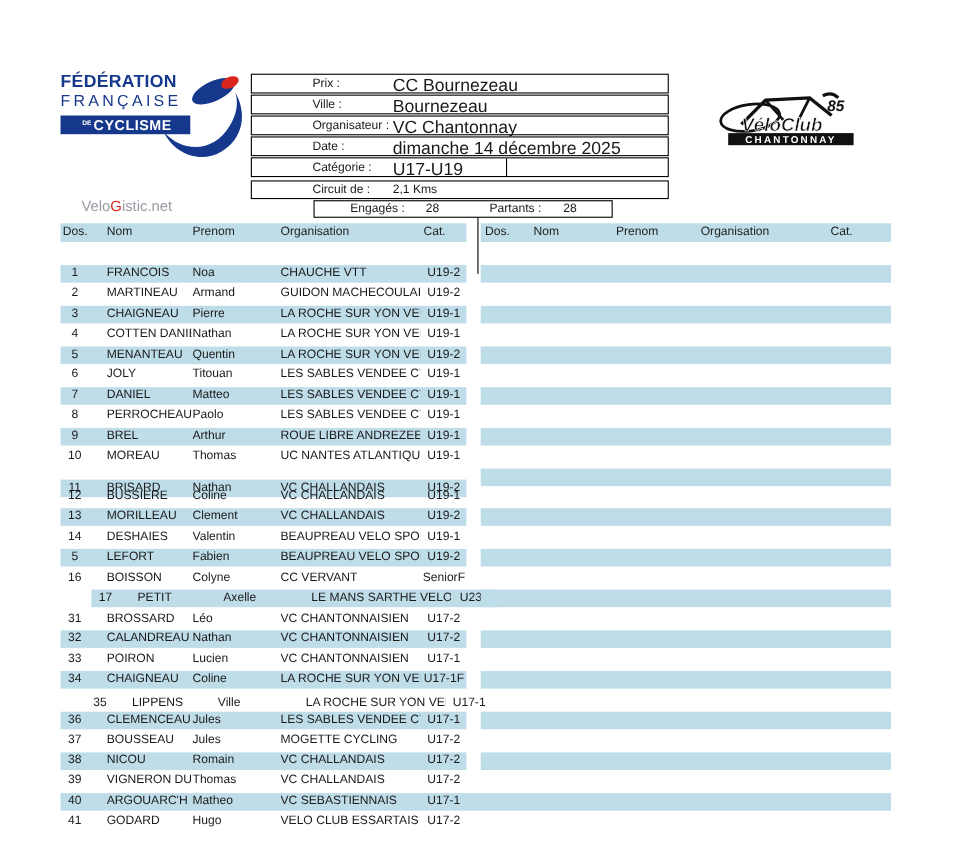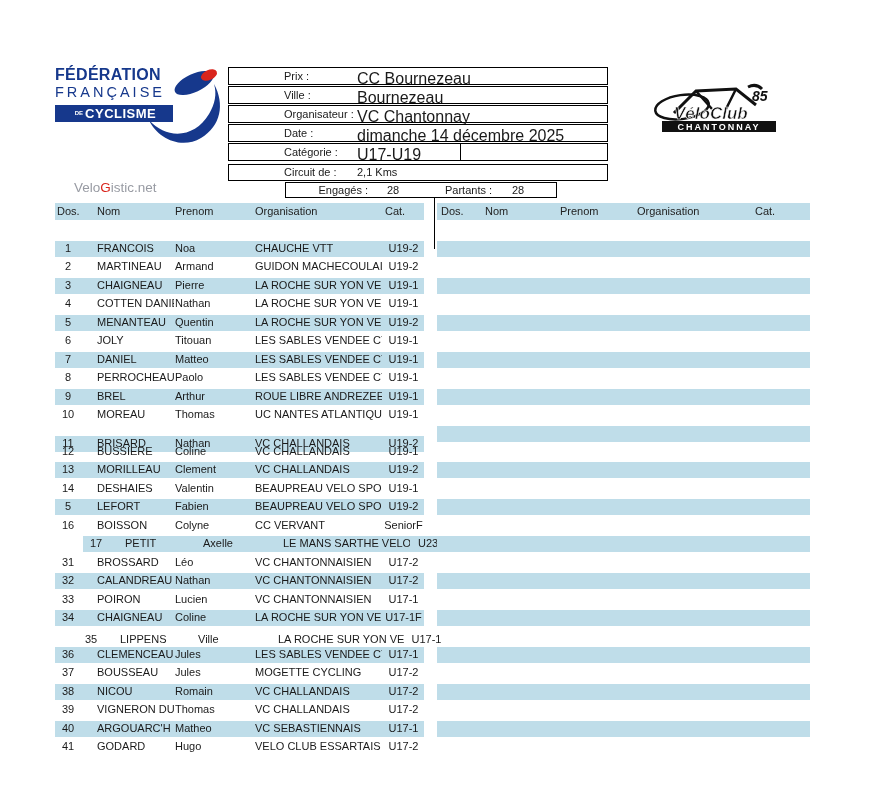--- a/index.html
+++ b/index.html
@@ -324,21 +324,21 @@
     <span class="cell c-org">VC CHALLANDAIS</span>
     <span class="cell c-cat">U17-2</span>
   </div>
       <div class="lrow" style="top: 461.25px;">
     <span class="cell c-dos">39</span>
     <span class="cell c-nom">VIGNERON DUGA</span>
     <span class="cell c-prenom">Thomas</span>
     <span class="cell c-org">VC CHALLANDAIS</span>
     <span class="cell c-cat">U17-2</span>
   </div>
-      <div class="lrow stripe" style="top: 479.7px;">
+      <div class="lrow stripe" style="top: 479.7px; padding-left: 14px;">
     <span class="cell c-dos">40</span>
     <span class="cell c-nom">ARGOUARC'H</span>
     <span class="cell c-prenom">Matheo</span>
     <span class="cell c-org">VC SEBASTIENNAIS</span>
     <span class="cell c-cat">U17-1</span>
   </div>
       <div class="lrow" style="top: 498.15px;">
     <span class="cell c-dos">41</span>
     <span class="cell c-nom">GODARD</span>
     <span class="cell c-prenom">Hugo</span>

